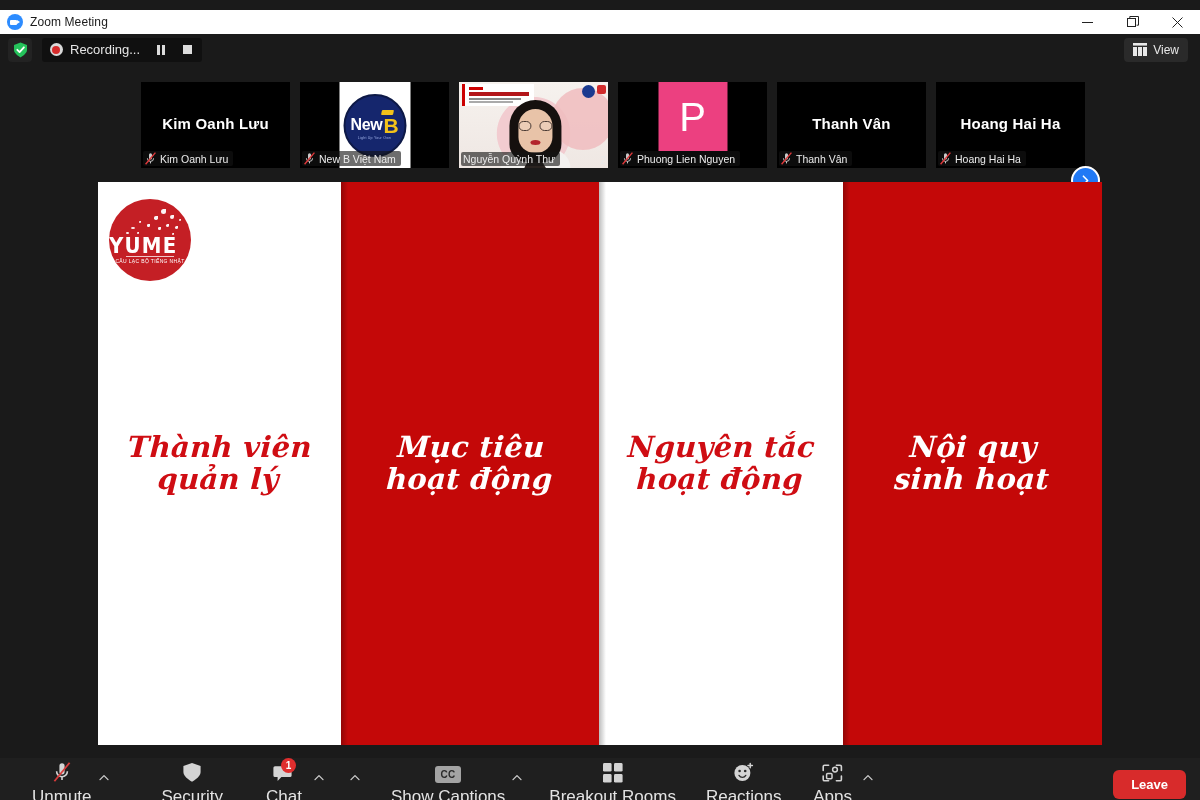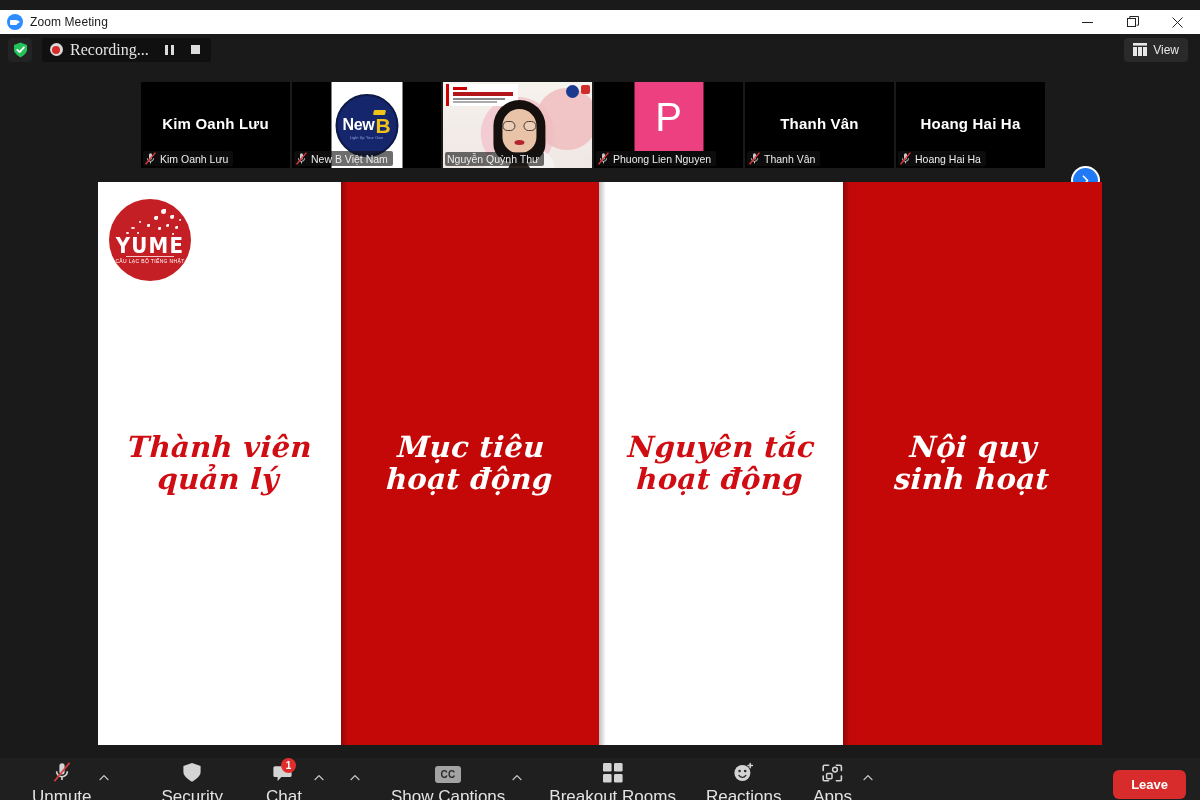--- a/index.html
+++ b/index.html
@@ -50,39 +50,39 @@
   .rec-pill {
     margin-left: 10px; height: 24px; background: #101010; border-radius: 3px;
     display: flex; align-items: center; padding: 0 2px;
   }
   .rec-dot-wrap { width: 24px; display: flex; align-items: center; justify-content: center; }
   .rec-dot {
     width: 13px; height: 13px; border-radius: 50%; background: #d9d9d9;
     display: flex; align-items: center; justify-content: center;
   }
   .rec-dot i { width: 8px; height: 8px; border-radius: 50%; background: #d62b2b; display: block; }
-  .rec-text { font-size: 16px; color: #e4e4e4; padding: 0 8px 0 2px; white-space: nowrap; font-family: Liberation Serif, serif; }
+  .rec-text { font-size: 13px; color: #e4e4e4; padding: 0 8px 0 2px; white-space: nowrap; }
   .rec-ctrl {
     width: 26px; height: 24px; display: flex; align-items: center; justify-content: center;
   }
   .ic-pause { display: flex; gap: 2.5px; }
   .ic-pause span { width: 3px; height: 10px; background: #dcdcdc; display: block; }
   .ic-stop { width: 9px; height: 9px; background: #dcdcdc; display: block; }
   .view-btn {
     margin-left: auto; margin-right: 12px; height: 24px; border-radius: 4px;
     background: #2a2a2a; display: flex; align-items: center; gap: 6px; padding: 0 9px;
   }
   .view-btn .lbl { font-size: 12px; color: #e8e8e8; }
 
   
   .strip {
     position: absolute; left: 0; top: 55px; width: 1200px; height: 115px;
     background: #1a1a1a;
   }
-  .thumbs { position: absolute; left: 141px; top: 17px; display: flex; gap: 2px; }
+  .thumbs { position: absolute; left: 141px; top: 17px; display: flex; gap: 10px; }
   .thumb {
     width: 149px; height: 86px; background: #000; position: relative; overflow: hidden;
   }
   .thumb-name-big {
     position: absolute; left: 0; right: 0; top: 50%; transform: translateY(-60%);
     text-align: center; color: #fff; font-size: 15px; font-weight: bold;
     letter-spacing: .2px; padding: 0 4px;
   }
   .namebar {
     position: absolute; left: 2px; bottom: 2px; max-width: 145px;
@@ -228,21 +228,21 @@
   }
   .col.white .col-title { color: #cf0d13; }
   .col.red .col-title { color: #ffffff; }
   .col-title .ln { display: block; }
 
   .yume-logo {
     position: absolute; left: 11px; top: 17px; width: 82px; height: 82px;
     border-radius: 50%; background: #c41f25; overflow: hidden;
   }
   .yume-logo .y-main {
-    position: absolute; left: 0; right: 0; top: 36px; text-align: center;
+    position: absolute; left: 0; right: 0; top: 36px; text-align: left;
     font-size: 22px; font-weight: bold; color: #ffffff; letter-spacing: 1.2px;
     font-family: "DejaVu Sans Condensed", "Liberation Sans", sans-serif;
     line-height: 1;
   }
   .yume-logo .y-sub {
     position: absolute; left: 0; right: 0; top: 59px; text-align: center;
     font-size: 5px; color: #ffffff; letter-spacing: .35px; white-space: nowrap;
   }
   .yume-logo .y-rule {
     position: absolute; left: 17px; right: 17px; top: 57px; height: 1px;

